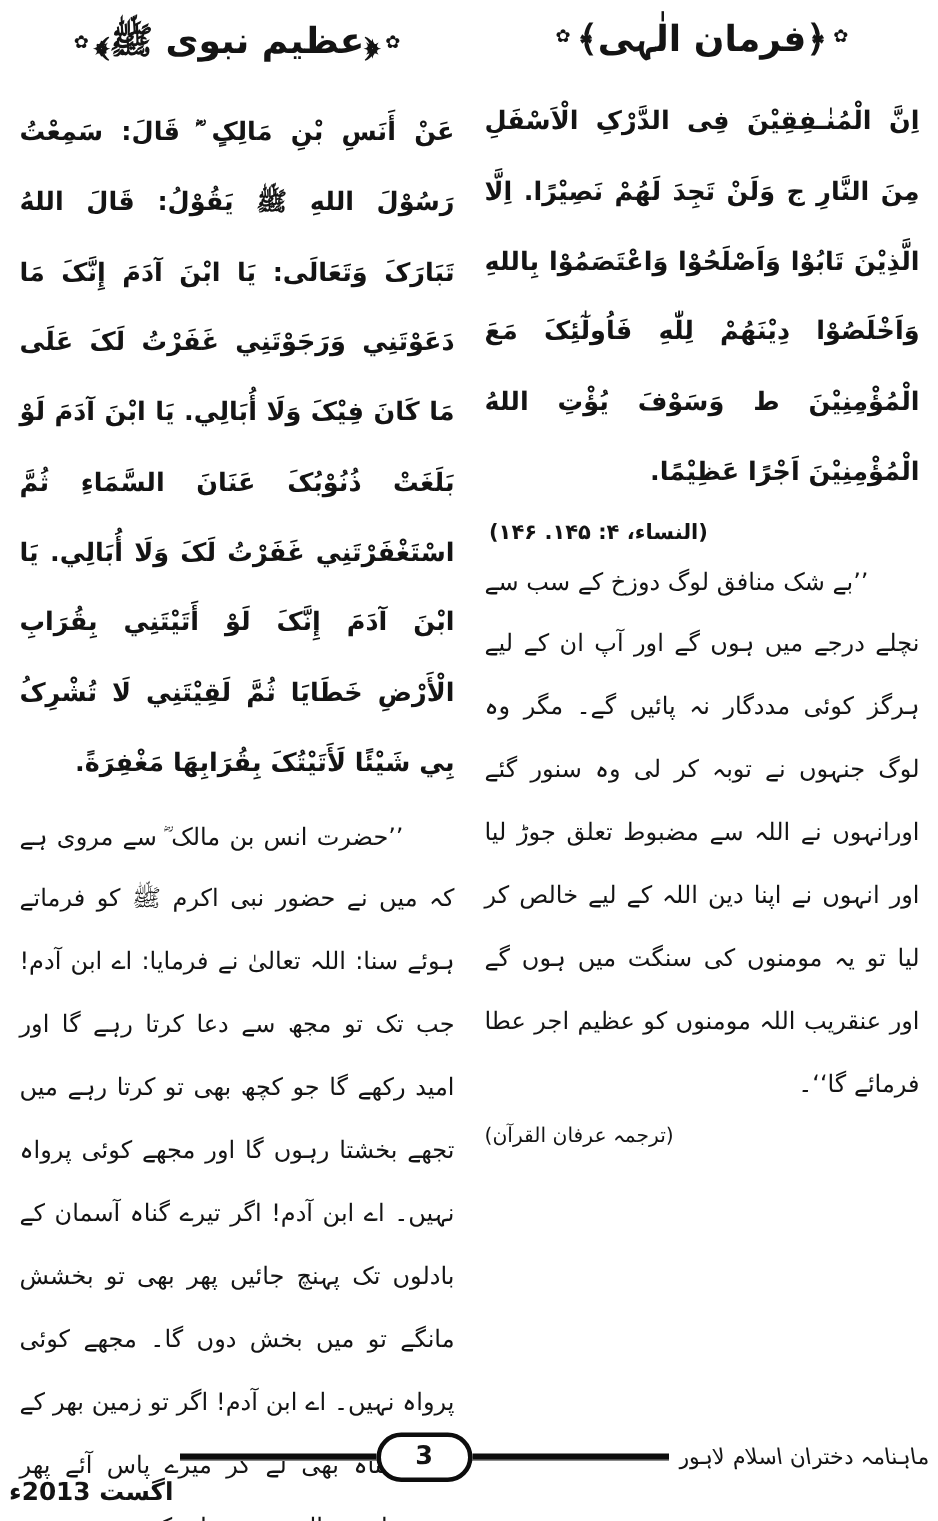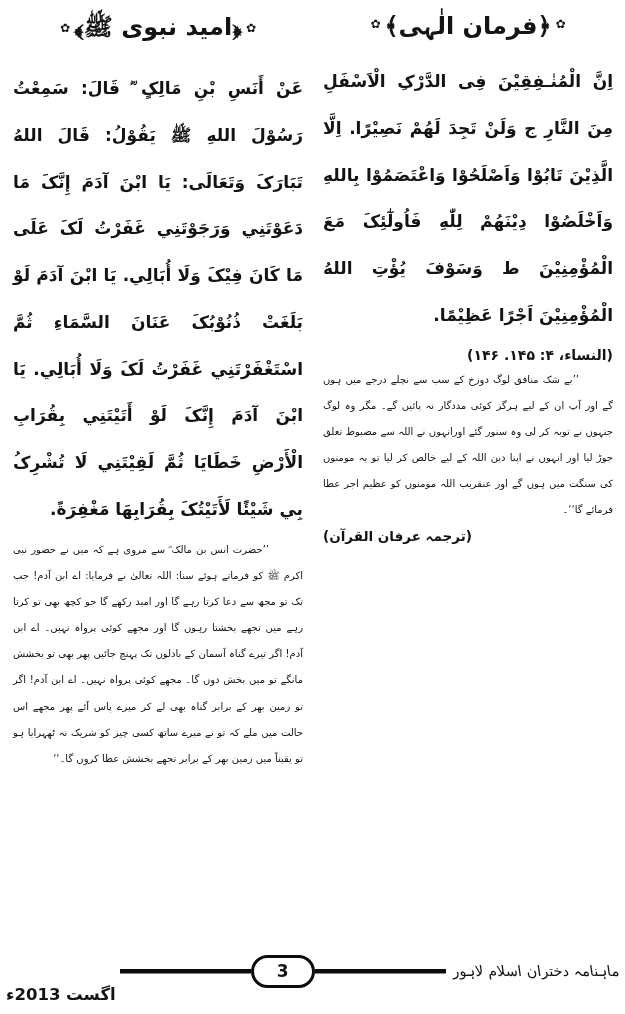--- a/index.html
+++ b/index.html
@@ -38,35 +38,35 @@
   .arabic {
     font-size:17px;
     font-weight:bold;
     line-height:2.75;
     text-align:justify;
     direction:rtl;
   }
   .ref {
     font-size:14px;
     font-weight:bold;
-    text-align:right;
+    text-align:left;
     direction:rtl;
     margin:8px 0 4px 3px;
   }
   .urdu {
-    font-size:10px;
+    font-size:16px;
     line-height:2.62;
     text-align:justify;
     text-indent:34px;
     direction:rtl;
     margin-top:4px;
   }
   .cite {
     font-size:13.5px;
-    font-weight:bold;
+    font-weight:normal;
     text-align:left;
     direction:rtl;
     margin-top:4px;
   }
   .footer {
     position:absolute;
     left:0; right:0;
     bottom:10px;
     display:flex;
     direction:rtl;
@@ -122,21 +122,21 @@
       </h1>
       <p class="arabic">اِنَّ الْمُنٰـفِقِيْنَ فِی الدَّرْکِ الْاَسْفَلِ مِنَ النَّارِ ج وَلَنْ تَجِدَ لَهُمْ نَصِيْرًا. اِلَّا الَّذِيْنَ تَابُوْا وَاَصْلَحُوْا وَاعْتَصَمُوْا بِاللهِ وَاَخْلَصُوْا دِيْنَهُمْ لِلّٰهِ فَاُولٰٓئِکَ مَعَ الْمُؤْمِنِيْنَ ط وَسَوْفَ يُؤْتِ اللهُ الْمُؤْمِنِيْنَ اَجْرًا عَظِيْمًا.</p>
       <p class="ref">(النساء، ۴: ۱۴۵. ۱۴۶)</p>
       <p class="urdu">’’بے شک منافق لوگ دوزخ کے سب سے نچلے درجے میں ہوں گے اور آپ ان کے لیے ہرگز کوئی مددگار نہ پائیں گے۔ مگر وہ لوگ جنہوں نے توبہ کر لی وہ سنور گئے اورانہوں نے اللہ سے مضبوط تعلق جوڑ لیا اور انہوں نے اپنا دین اللہ کے لیے خالص کر لیا تو یہ مومنوں کی سنگت میں ہوں گے اور عنقریب اللہ مومنوں کو عظیم اجر عطا فرمائے گا‘‘۔</p>
       <p class="cite">(ترجمہ عرفان القرآن)</p>
     </section>
 
     <section class="col">
       <h1 class="col-title">
         <span class="flower">✿</span>
-        <span>﴿امید نبوی ﷺ﴾</span>
+        <span>﴿عظیم نبوی ﷺ﴾</span>
         <span class="flower">✿</span>
       </h1>
       <p class="arabic">عَنْ أَنَسِ بْنِ مَالِکٍ ؓ قَالَ: سَمِعْتُ رَسُوْلَ اللهِ ﷺ يَقُوْلُ: قَالَ اللهُ تَبَارَکَ وَتَعَالَی: يَا ابْنَ آدَمَ إِنَّکَ مَا دَعَوْتَنِي وَرَجَوْتَنِي غَفَرْتُ لَکَ عَلَی مَا کَانَ فِيْکَ وَلَا أُبَالِي. يَا ابْنَ آدَمَ لَوْ بَلَغَتْ ذُنُوْبُکَ عَنَانَ السَّمَاءِ ثُمَّ اسْتَغْفَرْتَنِي غَفَرْتُ لَکَ وَلَا أُبَالِي. يَا ابْنَ آدَمَ إِنَّکَ لَوْ أَتَيْتَنِي بِقُرَابِ الْأَرْضِ خَطَايَا ثُمَّ لَقِيْتَنِي لَا تُشْرِکُ بِي شَيْئًا لَأَتَيْتُکَ بِقُرَابِهَا مَغْفِرَةً.</p>
       <p class="urdu">’’حضرت انس بن مالک ؓ سے مروی ہے کہ میں نے حضور نبی اکرم ﷺ کو فرماتے ہوئے سنا: اللہ تعالیٰ نے فرمایا: اے ابن آدم! جب تک تو مجھ سے دعا کرتا رہے گا اور امید رکھے گا جو کچھ بھی تو کرتا رہے میں تجھے بخشتا رہوں گا اور مجھے کوئی پرواہ نہیں۔ اے ابن آدم! اگر تیرے گناہ آسمان کے بادلوں تک پہنچ جائیں پھر بھی تو بخشش مانگے تو میں بخش دوں گا۔ مجھے کوئی پرواہ نہیں۔ اے ابن آدم! اگر تو زمین بھر کے برابر گناہ بھی لے کر میرے پاس آئے پھر مجھے اس حالت میں ملے کہ تو نے میرے ساتھ کسی چیز کو شریک نہ ٹھہرایا ہو تو یقیناً میں زمین بھر کے برابر تجھے بخشش عطا کروں گا۔‘‘</p>
     </section>
 
   </div>
 
   <footer class="footer">
     <span class="footer-magazine">ماہنامہ دختران اسلام لاہور</span>

